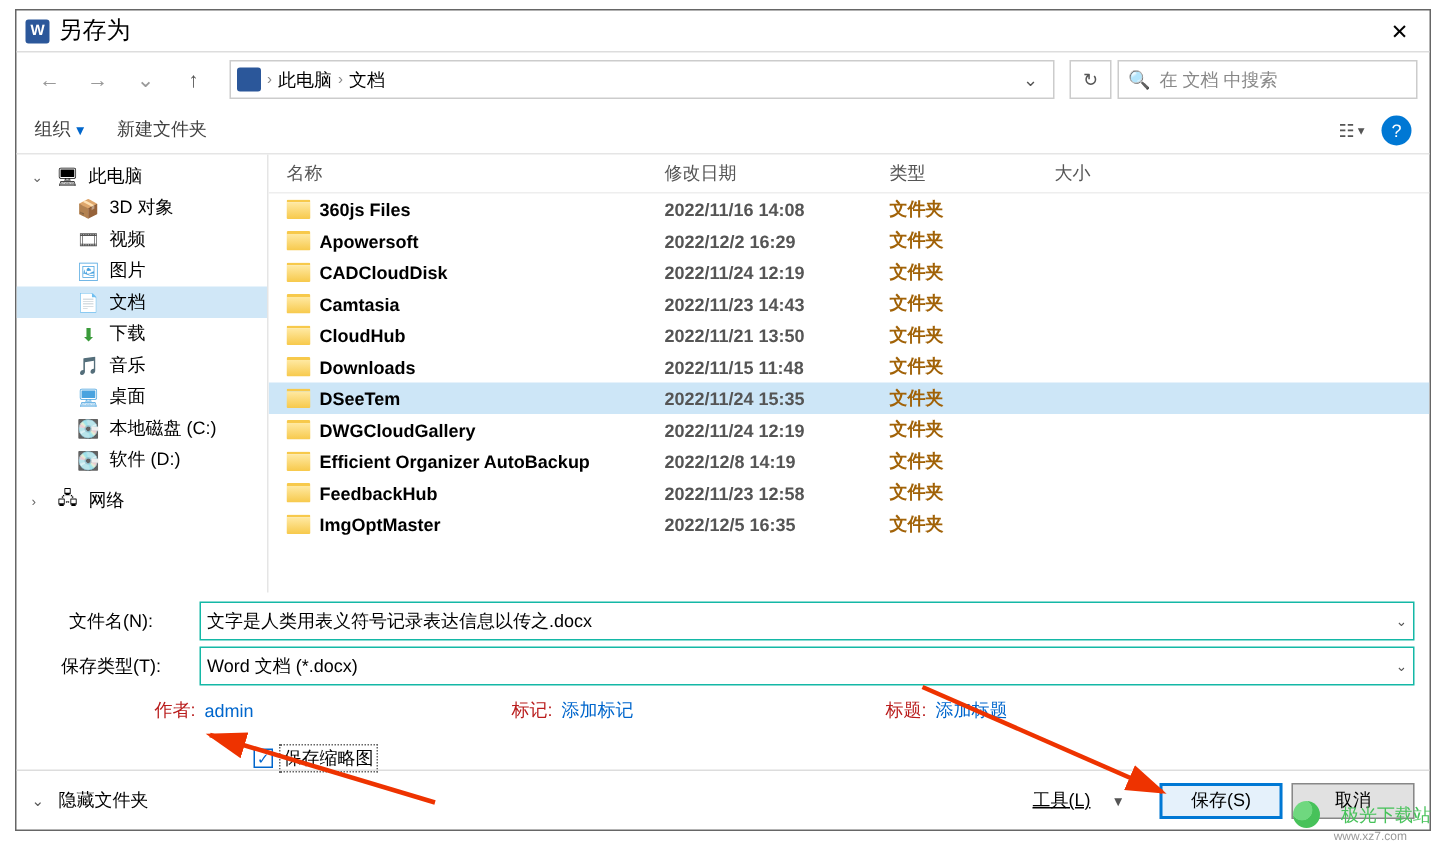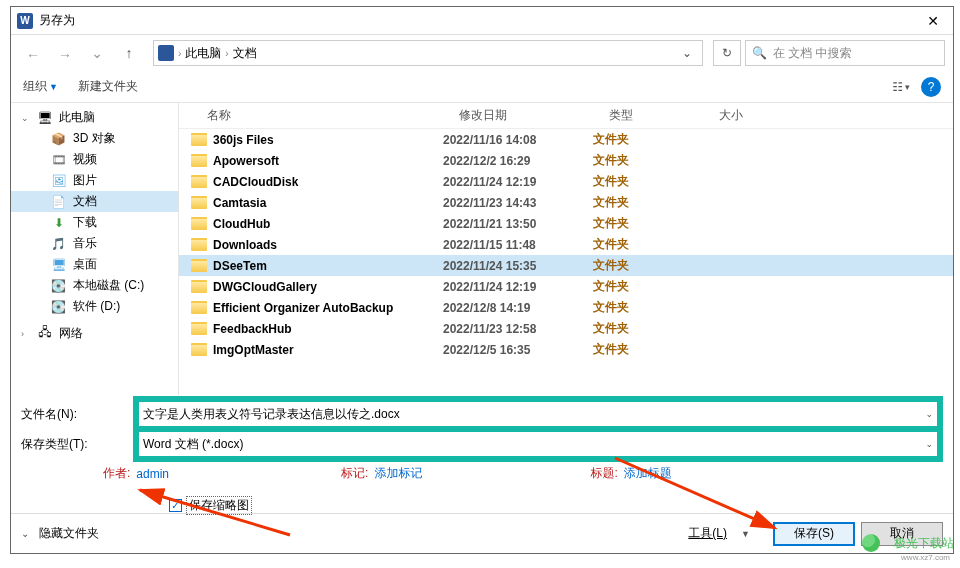--- a/index.html
+++ b/index.html
@@ -1,20 +1,20 @@
 <!DOCTYPE html>
 <html><head>
 <meta charset="utf-8">
 <style>
 * { box-sizing: border-box; margin: 0; padding: 0; font-family: "Segoe UI", "Microsoft YaHei", sans-serif; font-size: 12px; }
 body { background: #fff; width: 960px; height: 568px; position: relative; overflow: hidden; }
 .dialog { position: absolute; left: 10px; top: 6px; width: 944px; height: 548px; border: 1px solid #666; background: #fff; }
 .titlebar { height: 28px; display: flex; align-items: center; padding: 0 0 0 6px; border-bottom: 1px solid #ddd; }
 .titlebar .w-icon { width: 16px; height: 16px; background: #2b579a; color: #fff; font-size: 10px; font-weight: bold; display: flex; align-items: center; justify-content: center; border-radius: 2px; margin-right: 6px; }
-.titlebar .title { flex: 1; font-size: 12px; color: #000; }
+.titlebar .title { flex: 1; font-size: 16px; color: #000; }
 .titlebar .close { width: 40px; height: 28px; display: flex; align-items: center; justify-content: center; font-size: 14px; cursor: pointer; }
 .navbar { height: 36px; display: flex; align-items: center; padding: 0 8px; gap: 4px; }
 .nav-btn { width: 28px; height: 28px; display: flex; align-items: center; justify-content: center; color: #999; font-size: 14px; }
 .nav-btn.enabled { color: #555; cursor: pointer; }
 .breadcrumb { flex: 1; height: 26px; border: 1px solid #ccc; display: flex; align-items: center; padding: 0 4px; gap: 4px; margin: 0 6px; }
 .breadcrumb .w-icon2 { width: 16px; height: 16px; background: #2b579a; border-radius: 2px; }
 .breadcrumb .sep { color: #888; font-size: 10px; }
 .breadcrumb .crumb { color: #000; }
 .breadcrumb .spacer { flex: 1; }
 .breadcrumb .drop { color: #555; padding: 0 6px; }
@@ -31,37 +31,37 @@
 .sidebar::-webkit-scrollbar { width: 16px; }
 .sidebar::-webkit-scrollbar-thumb { background: #ccc; }
 .tree-item { height: 21px; display: flex; align-items: center; padding-left: 24px; gap: 6px; cursor: pointer; }
 .tree-item.root { padding-left: 10px; }
 .tree-item.root2 { padding-left: 10px; margin-top: 6px; }
 .tree-item.selected { background: #d0e7f7; }
 .tree-item .caret { width: 10px; font-size: 9px; color: #666; }
 .tree-item .ticon { width: 16px; height: 14px; display: flex; align-items: center; justify-content: center; font-size: 12px; }
 .filelist { flex: 1; position: relative; overflow: hidden; }
 .fl-header { height: 26px; display: flex; align-items: center; color: #555; border-bottom: 1px solid #eee; padding-left: 12px; }
-.fl-header .col-name { width: 252px; margin-left: 16px; }
+.fl-header .col-name { width: 252px; }
 .fl-header .col-date { width: 150px; }
 .fl-header .col-type { width: 110px; }
 .fl-header .col-size { width: 90px; }
 .fl-rows { overflow-y: scroll; height: 264px; }
 .fl-rows::-webkit-scrollbar { width: 16px; }
 .fl-rows::-webkit-scrollbar-thumb { background: #ccc; }
 .fl-row { height: 21px; display: flex; align-items: center; padding-left: 12px; cursor: pointer; font-weight: bold; }
 .fl-row.selected { background: #cde6f7; }
 .fl-row .fcol-name { width: 252px; display: flex; align-items: center; gap: 6px; }
 .fl-row .fldr { width: 16px; height: 13px; background: linear-gradient(#ffe9a2, #f7c94b); border-radius: 1px; border-top: 2px solid #f7c94b; }
 .fl-row .fcol-date { width: 150px; color: #555; }
 .fl-row .fcol-type { width: 110px; color: #a16207; }
 .bottomform { padding: 6px 10px 0 10px; }
 .form-row { display: flex; align-items: center; height: 26px; margin-bottom: 4px; }
-.form-row .lbl { width: 112px; text-align: left; padding-right: 6px; }
-.form-row .input-wrap { flex: 1; height: 22px; border: 6px solid #14b8a6; display: flex; align-items: center; padding: 12px 4px; position: relative; }
+.form-row .lbl { width: 112px; text-align: center; padding-right: 6px; }
+.form-row .input-wrap { flex: 1; height: 22px; border: 1px solid #14b8a6; display: flex; align-items: center; padding: 12px 4px; position: relative; }
 .form-row .input-wrap input { border: none; outline: none; width: 100%; font-size: 12px; }
 .form-row .input-wrap .dd { position: absolute; right: 4px; color: #555; font-size: 9px; }
 .meta-row { display: flex; align-items: center; padding: 4px 0 0 82px; gap: 6px; }
 .meta-row .mlabel { color: #b91c1c; }
 .meta-row .mval { color: #0066cc; cursor: pointer; text-align: center; }
 .meta-row .mspacer1 { width: 160px; }
 .meta-row .mspacer2 { width: 156px; }
 .thumb-row { padding: 14px 0 0 148px; display: flex; align-items: center; gap: 4px; position: relative; }
 .thumb-row .cb { width: 13px; height: 13px; border: 1px solid #0066cc; display: flex; align-items: center; justify-content: center; color: #0066cc; font-size: 10px; }
 .thumb-row .cblabel { border: 1px dotted #666; padding: 0 2px; }
@@ -69,21 +69,21 @@
 .footer .exp { width: 12px; font-size: 10px; color: #555; }
 .footer .hide-folders { color: #000; cursor: pointer; }
 .footer .spacer { flex: 1; }
 .footer .tools { padding: 0 8px; cursor: pointer; text-decoration: underline; }
 .footer .tools-dd { width: 16px; font-size: 9px; color: #555; margin-right: 10px; }
 .footer .btn { min-width: 82px; height: 24px; border: 1px solid #888; background: #e1e1e1; display: flex; align-items: center; justify-content: center; cursor: pointer; }
 .footer .btn.primary { border: 2px solid #0078d4; background: #e5f1fb; }
 .arrow { position: absolute; pointer-events: none; }
 .watermark { position: absolute; right: 6px; bottom: 16px; font-size: 11px; color: #47c25a; display: flex; align-items: center; gap: 14px; }
 .watermark .logo { width: 18px; height: 18px; background: radial-gradient(circle at 6px 6px, #6fd87f 40%, #47c25a 42%); border-radius: 50%; }
-.watermark .sub { font-size: 8px; color: #999; position: absolute; right: 4px; bottom: -10px; margin-left: 32px; }
+.watermark .sub { font-size: 8px; color: #999; position: absolute; right: 16px; bottom: -10px; margin-left: 32px; }
 </style>
 </head>
 <body>
 
 <div class="dialog">
 
   <div class="titlebar">
     <div class="w-icon">W</div>
     <div class="title">另存为</div>
     <div class="close">✕</div>

